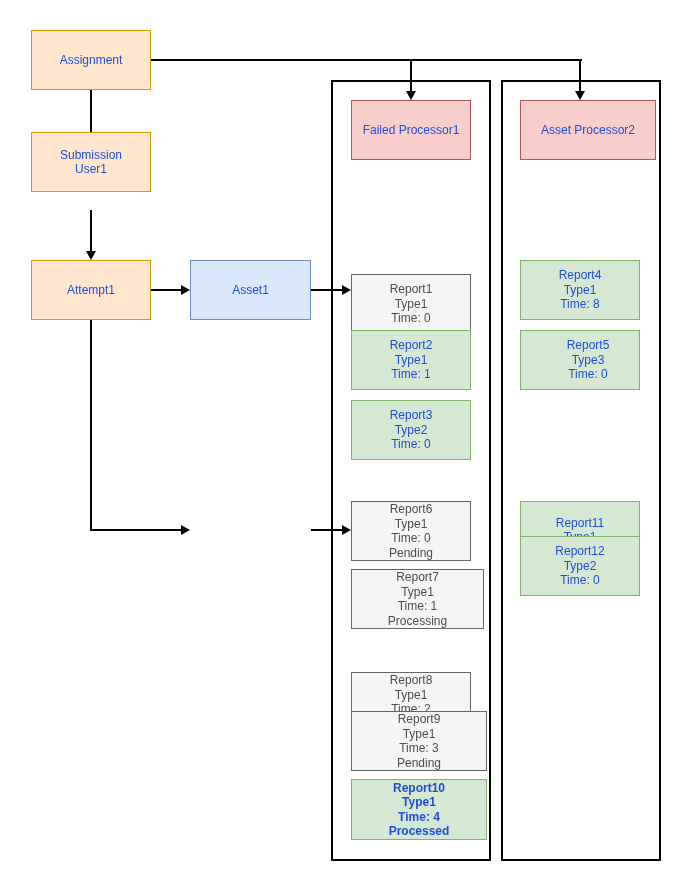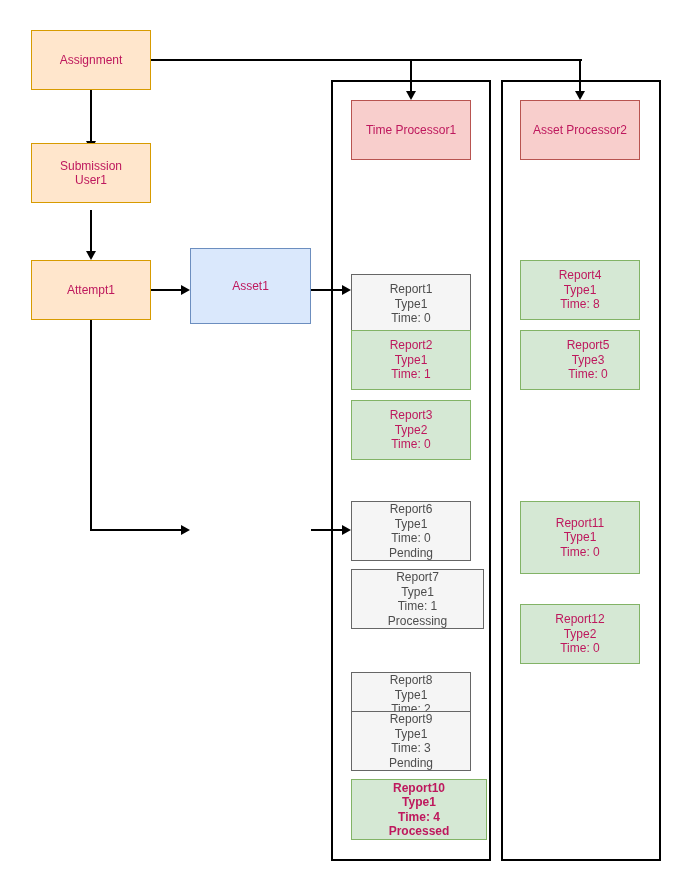--- a/index.html
+++ b/index.html
@@ -32,21 +32,21 @@
   }
   .node {
     position: absolute;
     box-sizing: border-box;
     display: flex;
     align-items: center;
     justify-content: center;
     text-align: center;
     font-size: 12px;
     line-height: 14.5px;
-    color: #be185d;
+    color: #1d4ed8;
     white-space: pre-line;
     border: 1px solid #000000;
     z-index: 3;
   }
   .node.orange { background: #ffe6cc; border-color: #d79b00; }
   .node.blue   { background: #dae8fc; border-color: #6c8ebf; }
   .node.red    { background: #f8cecc; border-color: #b85450; }
   .node.green  { background: #d5e8d4; border-color: #82b366; }
   .node.gray   { background: #f5f5f5; border-color: #666666; color: #4d4d4d; }
 </style>
@@ -77,28 +77,28 @@
   <div class="edge" style="left:311px; top:529px; width:32px; height:2px;"></div>
   <div class="arrow right" style="left:342px; top:525px;"></div>
 
   <div class="edge" style="left:151px; top:59px; width:431px; height:2px;"></div>
   <div class="edge" style="left:410px; top:59px; width:2px; height:33px;"></div>
   <div class="arrow down" style="left:406px; top:91px;"></div>
   <div class="edge" style="left:579px; top:59px; width:2px; height:33px;"></div>
   <div class="arrow down" style="left:575px; top:91px;"></div>
 
   <div class="node orange" style="left:31px; top:30px; width:120px; height:60px;">Assignment</div>
-  <div class="node orange" style="left:31px; top:143px; width:120px; height:60px;">Submission
+  <div class="node orange" style="left:31px; top:132px; width:120px; height:60px;">Submission
 User1</div>
   <div class="node orange" style="left:31px; top:260px; width:120px; height:60px;">Attempt1</div>
 
-  <div class="node blue" style="left:190px; top:248px; width:121px; height:76px;">Asset1</div>
+  <div class="node blue" style="left:190px; top:260px; width:121px; height:60px;">Asset1</div>
 
-  <div class="node red" style="left:351px; top:100px; width:120px; height:60px;">Time Processor1</div>
-  <div class="node red" style="left:520px; top:100px; width:120px; height:60px;">Asset Processor2</div>
+  <div class="node red" style="left:351px; top:100px; width:120px; height:60px;">Failed Processor1</div>
+  <div class="node red" style="left:520px; top:100px; width:136px; height:60px;">Asset Processor2</div>
 
   <div class="node gray" style="left:351px; top:260px; width:120px; height:60px;margin-top:14px;">Report1
 Type1
 Time: 0</div>
   <div class="node green" style="left:351px; top:330px; width:120px; height:60px;">Report2
 Type1
 Time: 1</div>
   <div class="node green" style="left:351px; top:400px; width:120px; height:60px;">Report3
 Type2
 Time: 0</div>
@@ -107,35 +107,35 @@
 Time: 0
 Pending</div>
   <div class="node gray" style="left:351px; top:569px; width:133px; height:60px;">Report7
 Type1
 Time: 1
 Processing</div>
   <div class="node gray" style="left:351px; top:672px; width:120px; height:60px;">Report8
 Type1
 Time: 2
 Failed</div>
-  <div class="node gray" style="left:351px; top:711px; width:120px; height:60px;text-align:center;">Report9
+  <div class="node gray" style="left:351px; top:711px; width:136px; height:60px;text-align:center;">Report9
 Type1
 Time: 3
 Pending</div>
   <div class="node green" style="left:351px; top:779px; width:136px; height:61px;font-weight:bold;">Report10
 Type1
 Time: 4
 Processed</div>
 
   <div class="node green" style="left:520px; top:260px; width:120px; height:60px;">Report4
 Type1
 Time: 8</div>
   <div class="node green" style="left:520px; top:330px; width:120px; height:60px;padding-left:16px;">Report5
 Type3
 Time: 0</div>
   <div class="node green" style="left:520px; top:501px; width:120px; height:73px;">Report11
 Type1
 Time: 0</div>
-  <div class="node green" style="left:520px; top:604px; width:120px; height:60px;">Report12
+  <div class="node green" style="left:520px; top:536px; width:120px; height:60px;">Report12
 Type2
 Time: 0</div>
 
 </div>
 
 </body></html>

